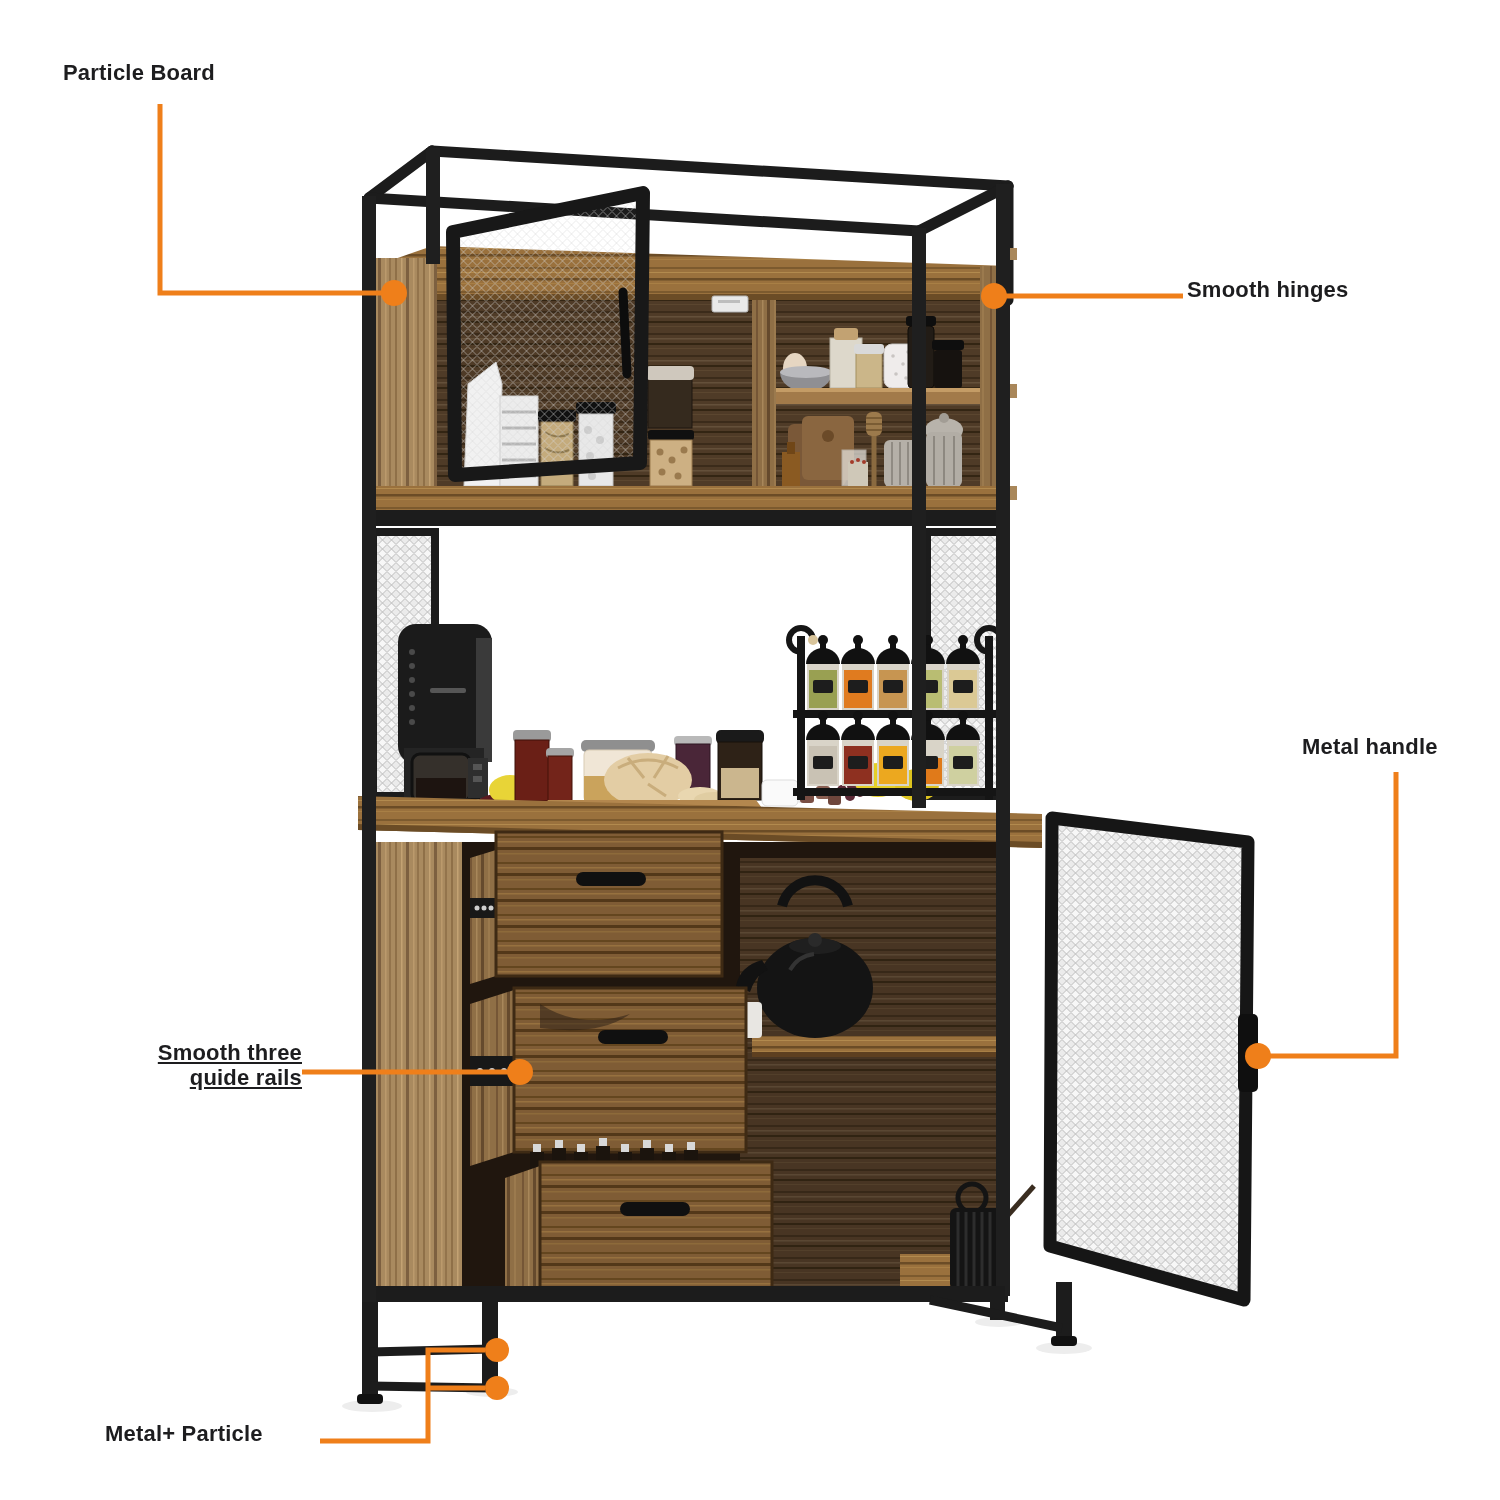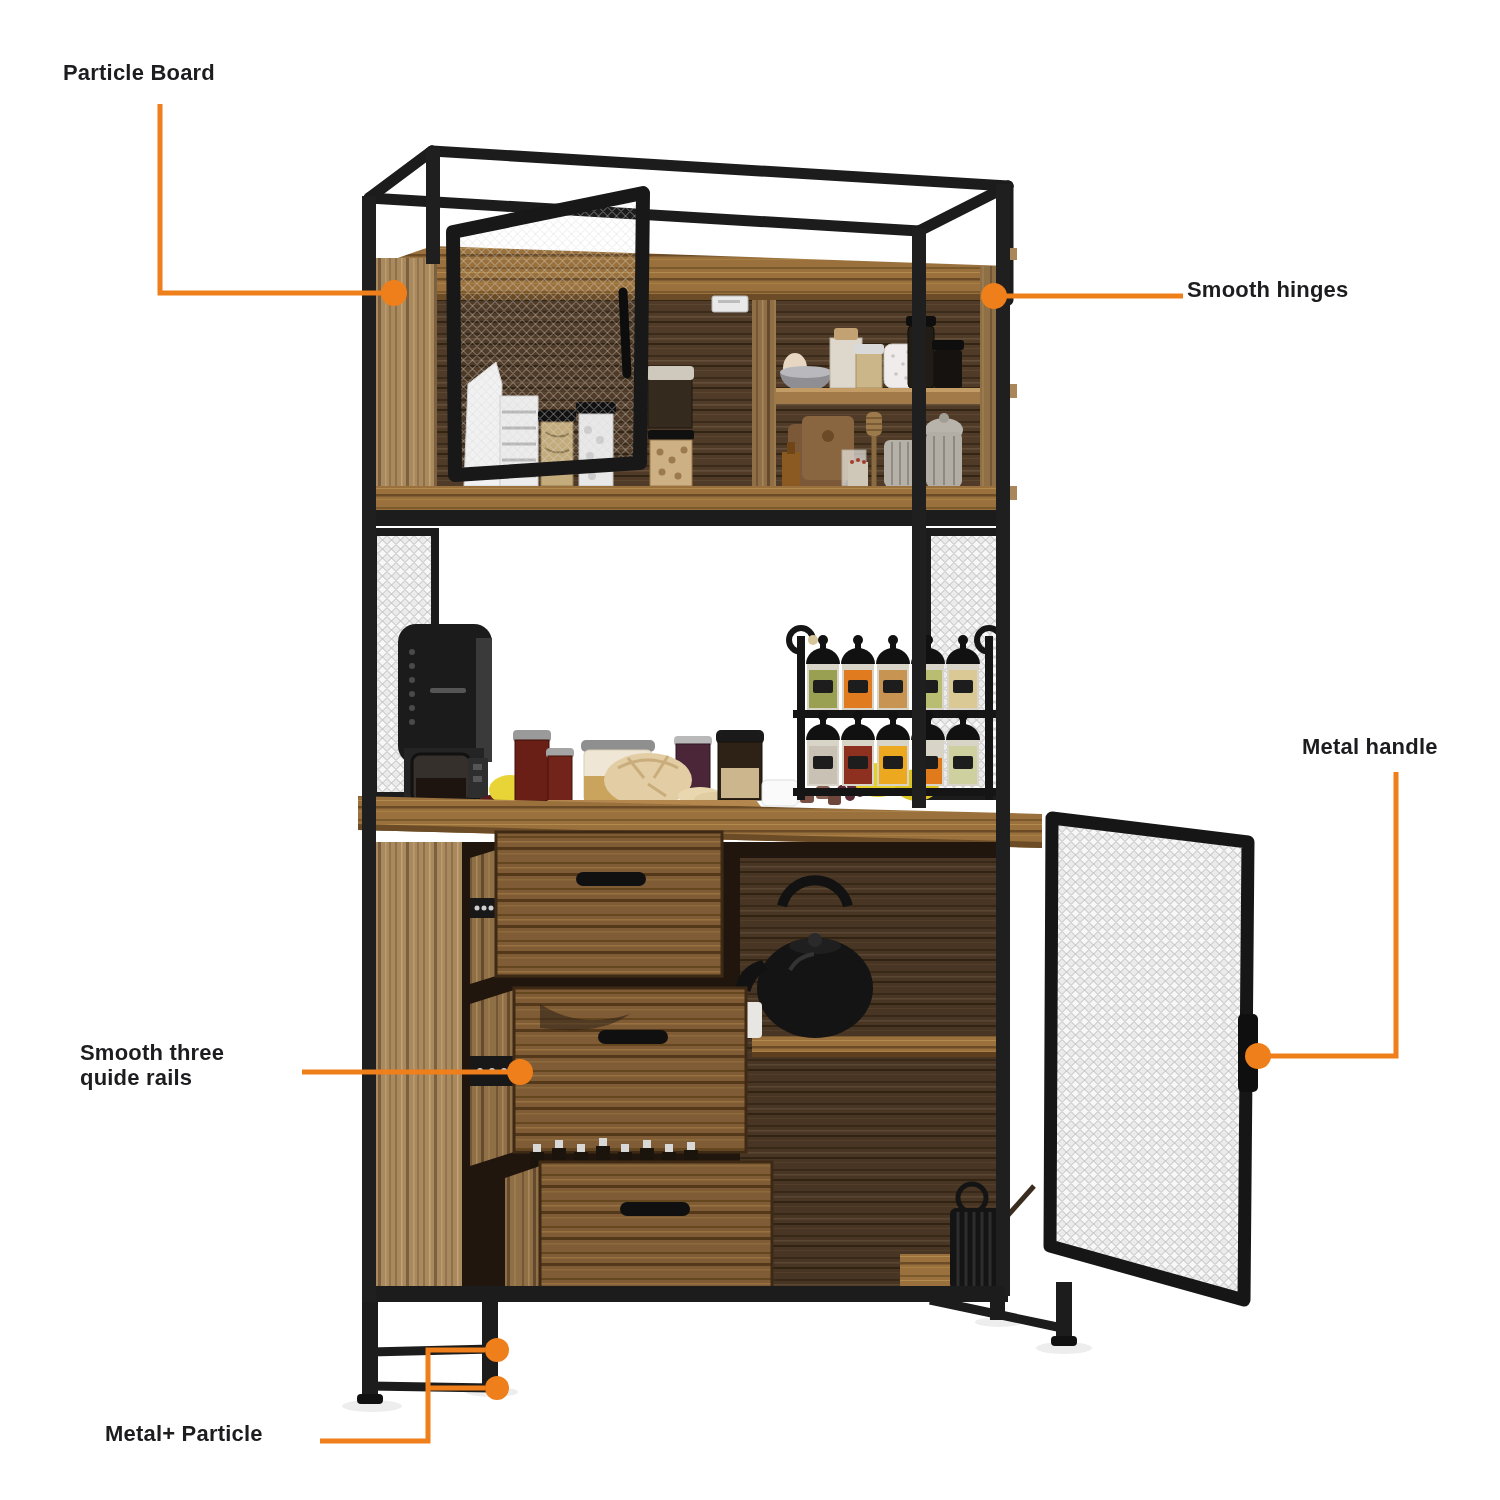--- a/index.html
+++ b/index.html
@@ -1,21 +1,21 @@
 <!DOCTYPE html>
 <html><head>
 <meta charset="utf-8">
 <style>
   html,body{margin:0;padding:0;background:#ffffff;}
   #stage{position:relative;width:1500px;height:1500px;background:#ffffff;overflow:hidden;
          font-family:"Liberation Sans", sans-serif;}
   #render-svg{position:absolute;left:0;top:0;}
   .label{position:absolute;font-weight:700;font-size:22px;line-height:1.15;color:var(--ink,#1d1d1f);
          white-space:nowrap;letter-spacing:.2px;}
-  .label.center{white-space:normal;text-align:left;}
+  .label.center{white-space:normal;text-align:right;text-decoration:underline;}
 </style>
 </head>
 <body>
 
 <div id="stage" style="--accent: #EF7F1A; --ink: #1d1d1f;">
 
 <svg id="render-svg" width="1500" height="1500" viewBox="0 0 1500 1500">
 <defs>
   <pattern id="meshL" width="9" height="9" patternUnits="userSpaceOnUse">
     <rect width="9" height="9" fill="#ebebeb"></rect>

